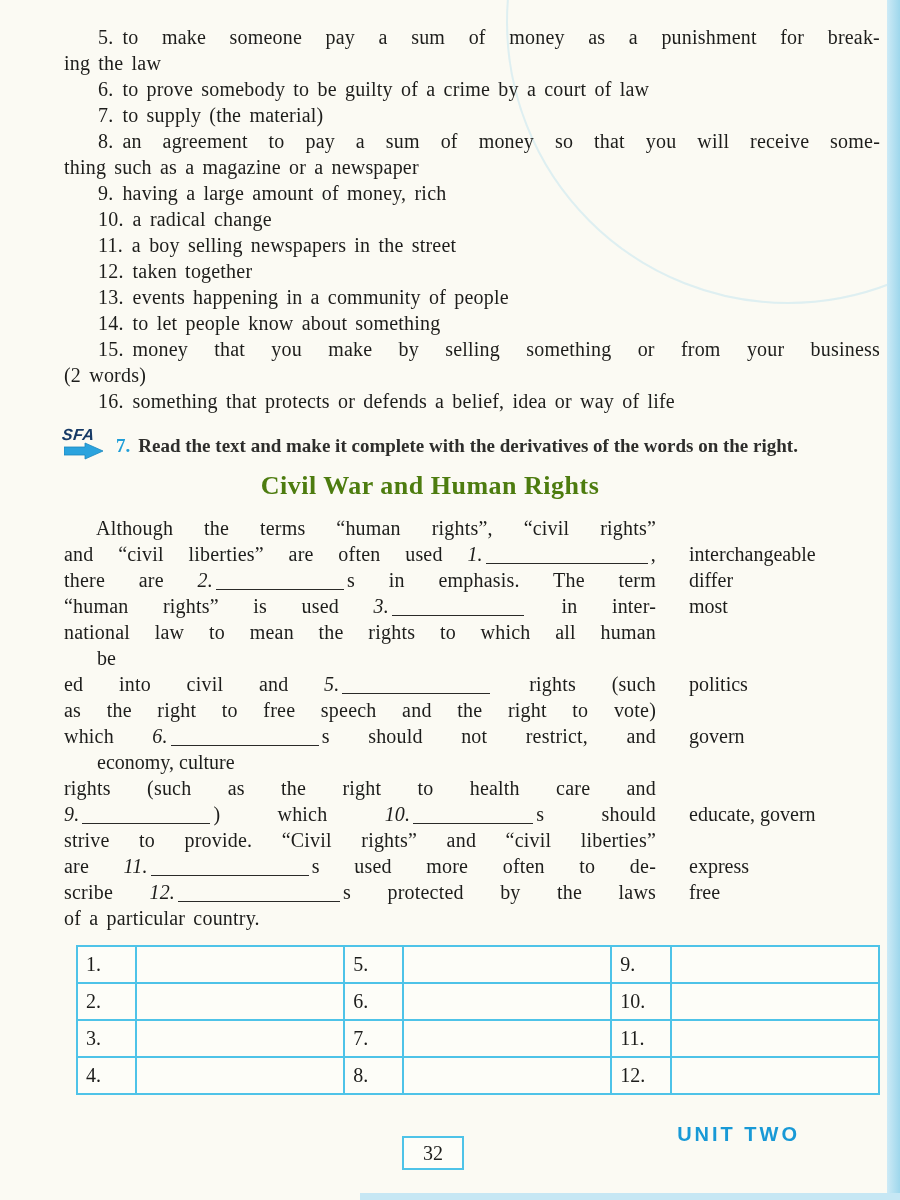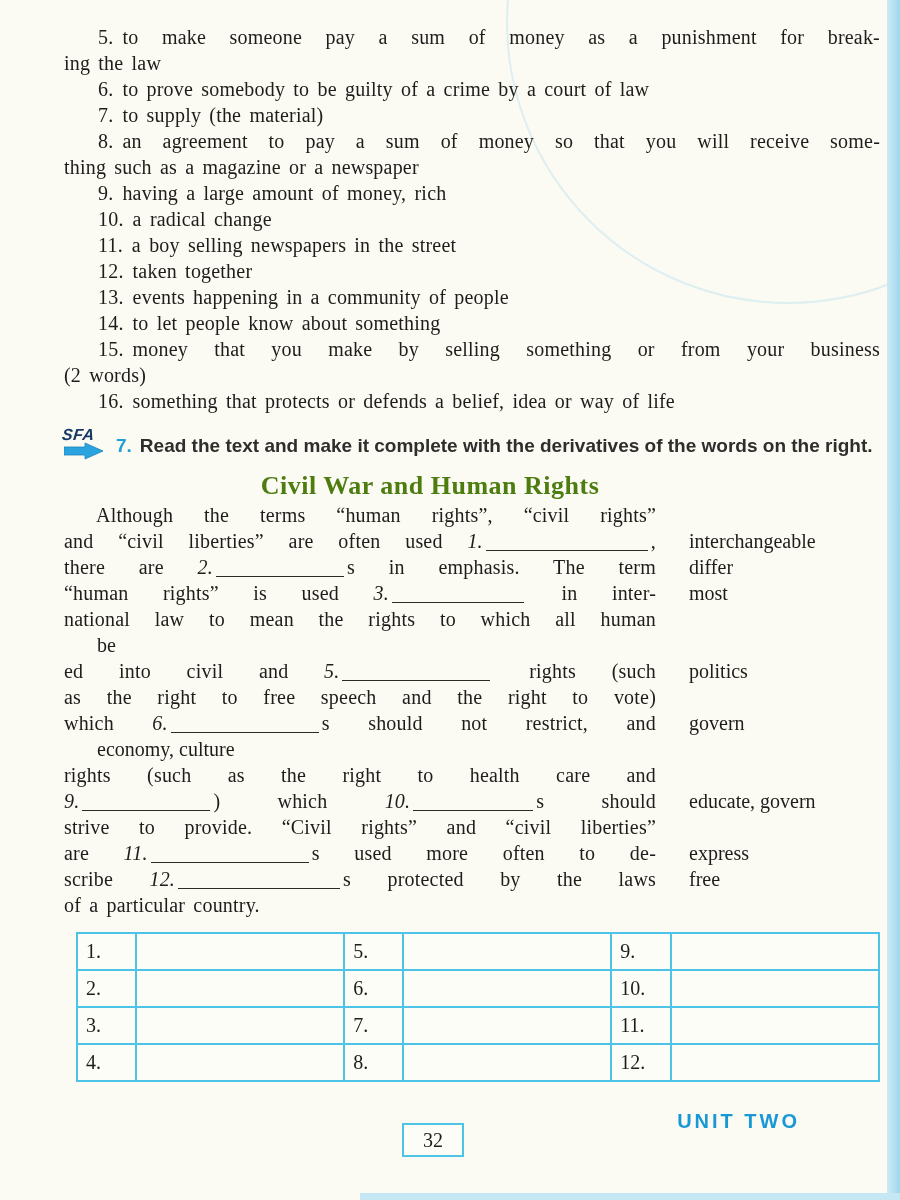--- a/index.html
+++ b/index.html
@@ -21,34 +21,34 @@
 
   
   .definitions{font-size:20px;line-height:26px;letter-spacing:.2px;word-spacing:3px;text-align:justify;}
   .def-line{min-height:26px;}
   .def-line.first{text-indent:34px;}
   .def-line.fill{text-align-last:justify;}
   .def-num{margin-right:9px;}
 
   
   .task{position:relative;margin-top:18px;}
-  .task-text{margin:0;font-family:Liberation Sans, sans-serif;font-weight:bold;
+  .task-text{margin:0;font-family:Liberation Serif, serif;font-weight:bold;
     font-size:19px;line-height:27px;color:#2e2e2c;text-indent:52px;}
   .task-num{color:#1f9ed8;margin-right:8px;}
   .task-icon{position:absolute;left:-2px;top:-6px;width:48px;}
   .sfa-text{display:block;font-family:"Liberation Sans",sans-serif;font-weight:bold;
     font-style:italic;font-size:16px;letter-spacing:.5px;color:#173a66;transform:skewX(-6deg);}
   .sfa-arrow{display:block;margin-top:-2px;margin-left:2px;}
 
   
   .heading{margin:12px 84px 0 0;text-align:center;font-size:26px;line-height:30px;
     font-weight:bold;color:#4d7c0f;letter-spacing:.5px;}
 
   
-  .passage{margin-top:1px;}
+  .passage{margin-top:14px;}
   .p-line{display:flex;}
   .p-text{width:592px;font-size:20px;line-height:26px;letter-spacing:.2px;word-spacing:3px;text-align:justify;}
   .p-text.fill{text-align-last:justify;}
   .p-text.indent{text-indent:32px;}
   .p-word{margin-left:33px;font-size:20px;line-height:26px;white-space:nowrap;}
   .blank{display:inline-block;height:12px;border-bottom:1.6px solid #2a2a28;
     vertical-align:-3px;margin:0 3px;}
   .blank-num{font-style:italic;}
 
   

